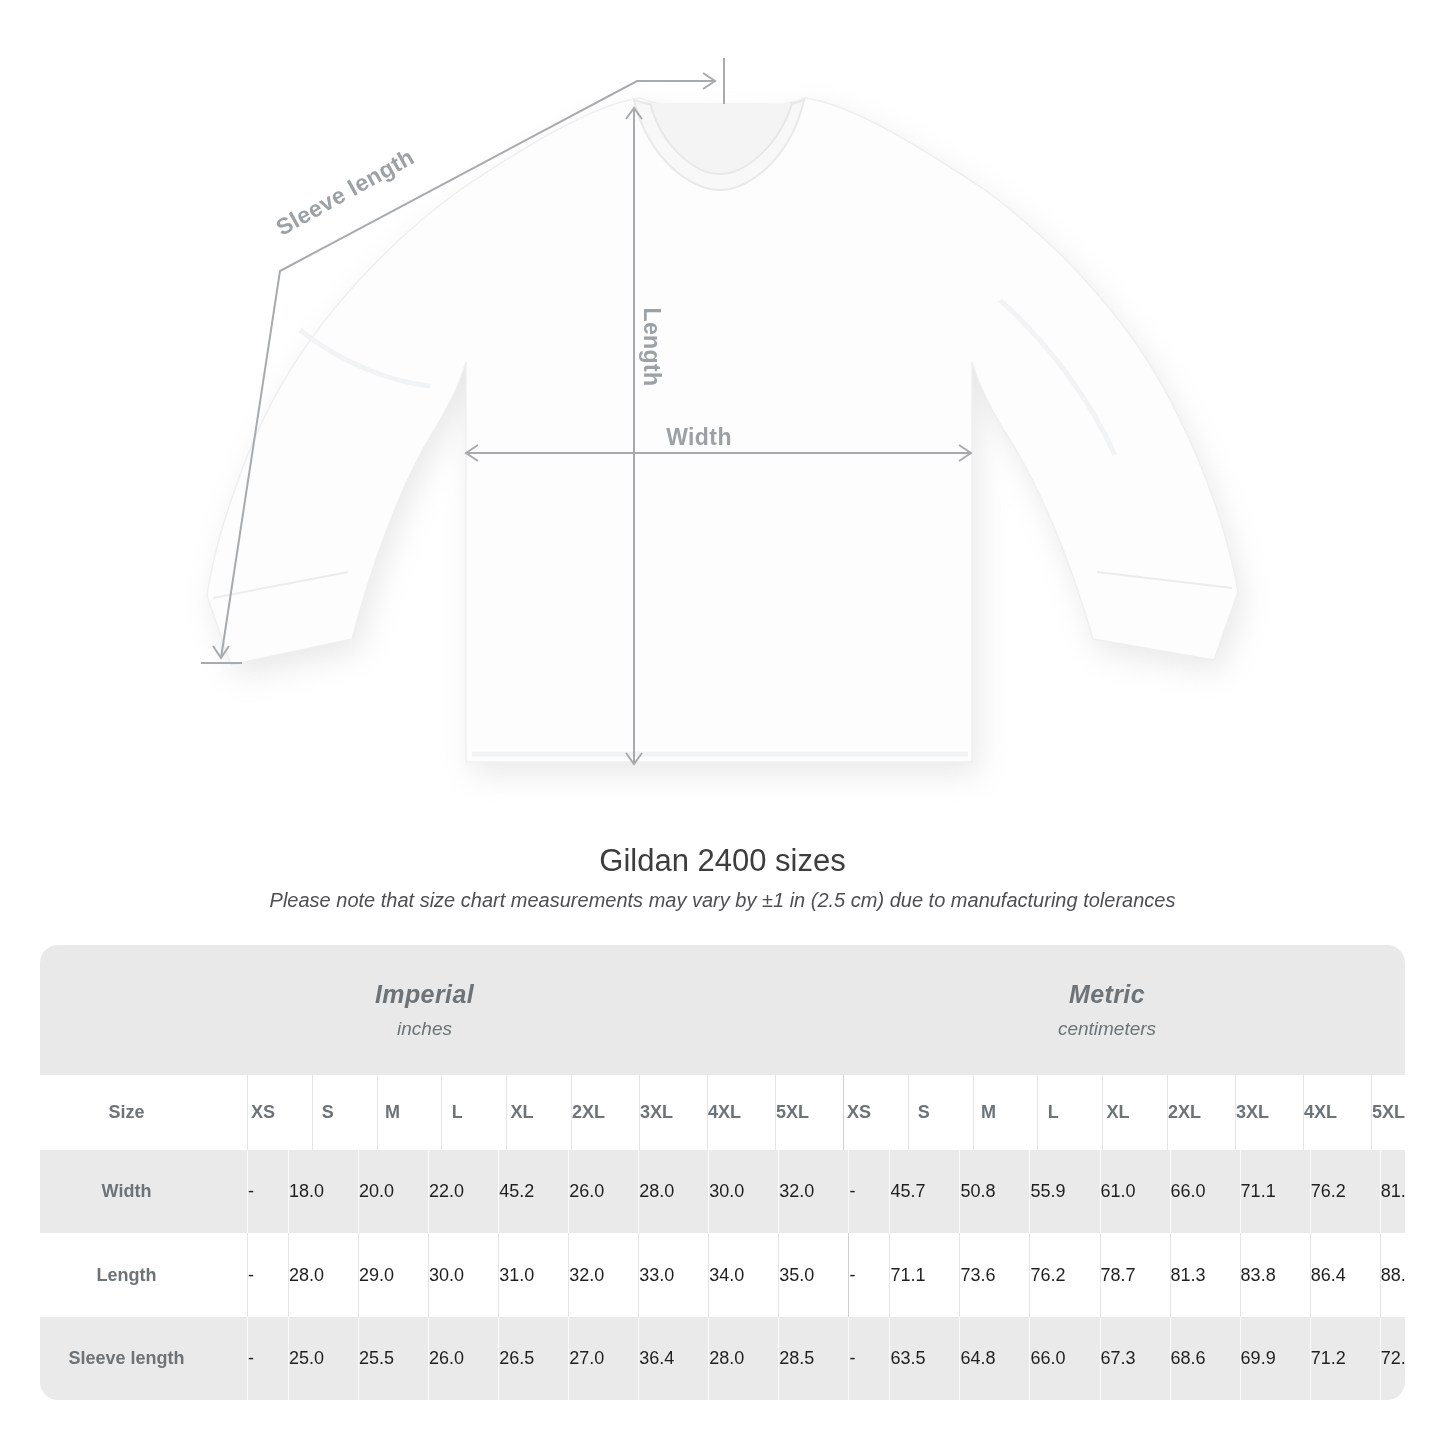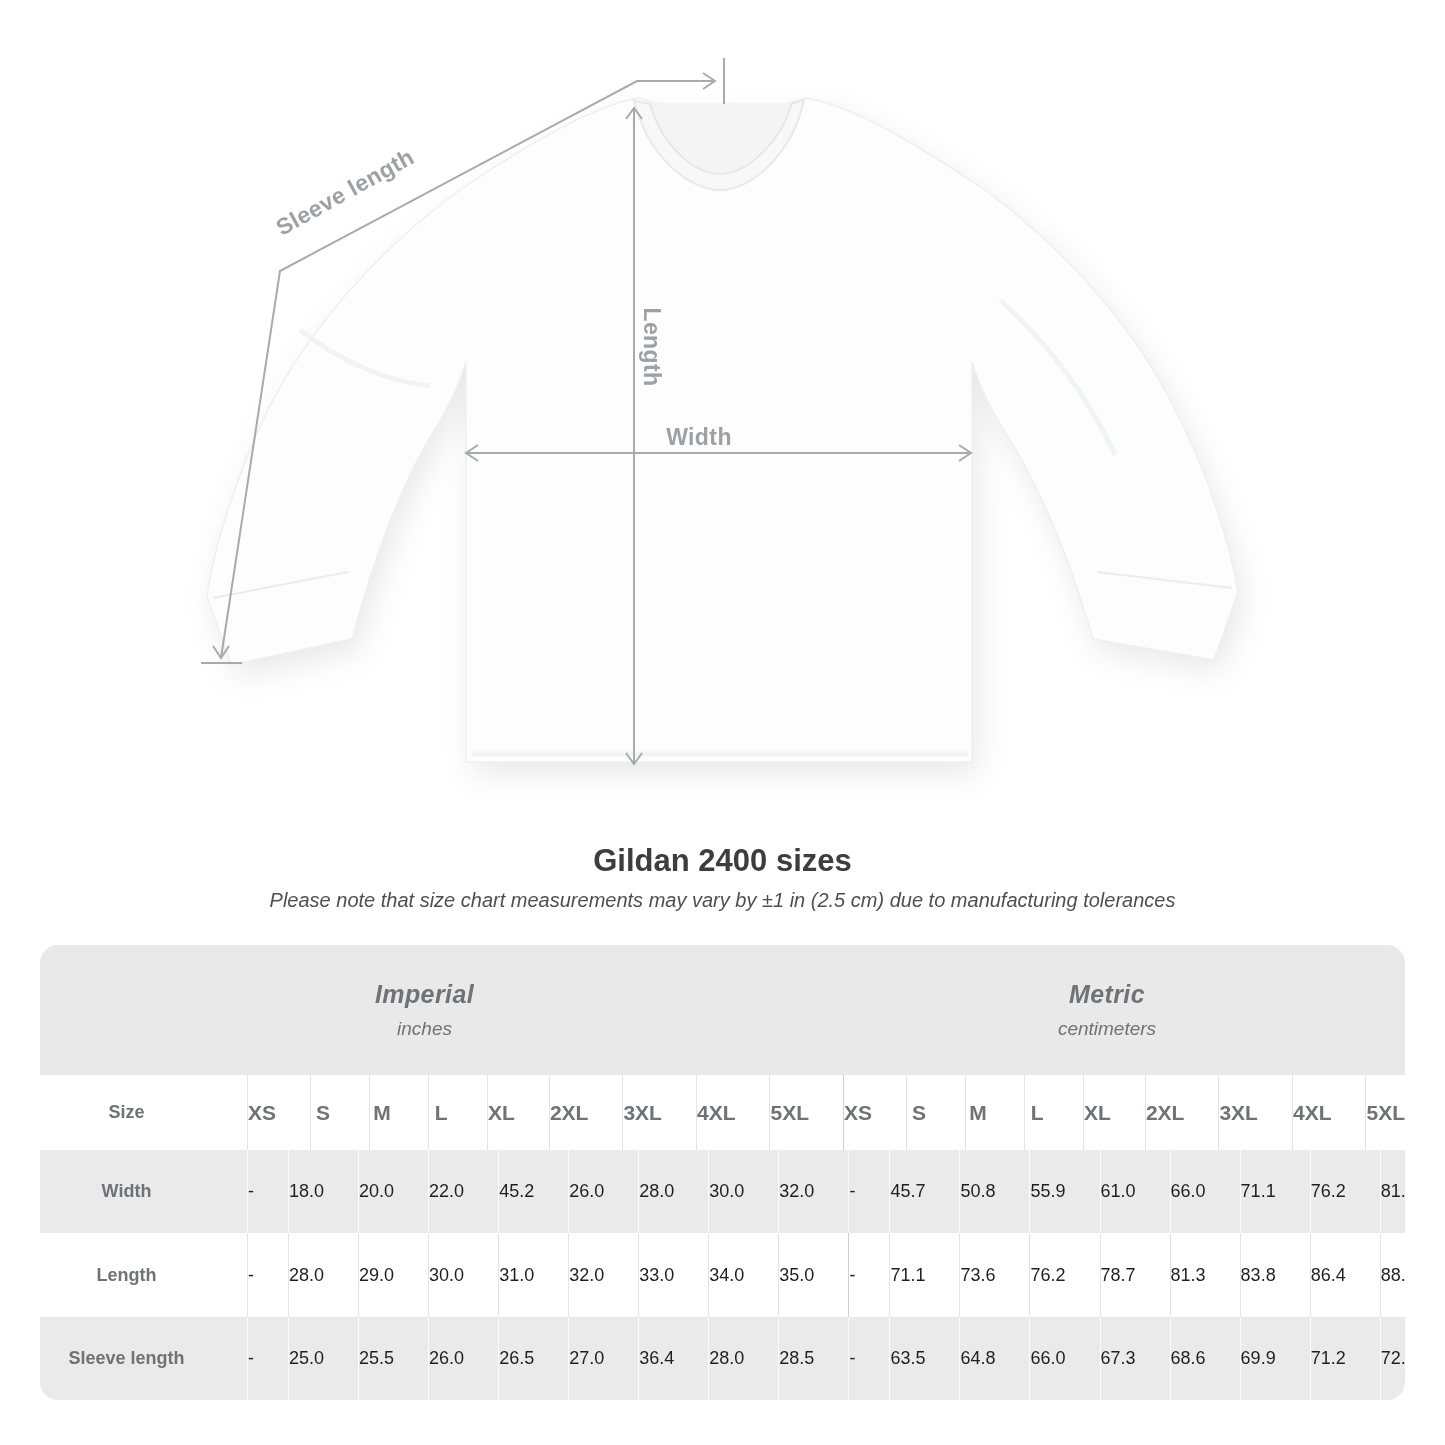--- a/index.html
+++ b/index.html
@@ -15,21 +15,21 @@
     position:absolute; font-weight:bold; font-size:23px; letter-spacing:.4px;
     color:var(--diagram-label,#9ca1a6); text-align:center; line-height:26px;
   }
   .lbl-sleeve { left:235px; top:179px; width:220px; transform:rotate(-29deg); }
   .lbl-length { left:592px; top:334px; width:120px; transform:rotate(90deg); }
   .lbl-width  { left:639px; top:424px; width:120px; }
 
   
   .title {
     position:absolute; left:0; top:843px; width:1445px; margin:0;
-    text-align:center; font-size:31px; line-height:36px; font-weight:bold;
+    text-align:center; font-size:31px; line-height:36px; font-weight:normal;
     color:var(--title-text,#3d3d3d);
   }
   .subtitle {
     position:absolute; left:0; top:888px; width:1445px; margin:0;
     text-align:center; font-style:italic; font-size:20px; line-height:24px;
     color:#4e4f52;
   }
 
   
   .size-table {
@@ -53,21 +53,21 @@
     display:flex; align-items:center; justify-content:center;
     font-size:18px; color:var(--value-text,#1f1f1f);
     border-left:1px solid #e4e4e4;
   }
   .grid-row .cell:first-child { border-left:none; }
   .stripe .cell { border-left-color:rgba(255,255,255,.8); }
   .cell.half-start { border-left-color:#cfcfcf; }
   .stripe .cell.half-start { border-left-color:#f8f8f8; }
 
   .label-cell { font-weight:bold; font-size:18px; color:var(--header-text,#6d7377); }
-  .size-cell  { font-weight:bold; font-size:21px; color:var(--header-text,#6d7377); }
+  .size-cell  { font-weight:bold; font-size:18px; color:var(--header-text,#6d7377); }
 </style>
 </head>
 <body>
 
 <div class="stage">
 
   <div class="diagram">
     <svg width="1445" height="822" viewBox="0 0 1445 822">
       <defs>
         <filter id="soft" x="-20%" y="-20%" width="140%" height="140%">

